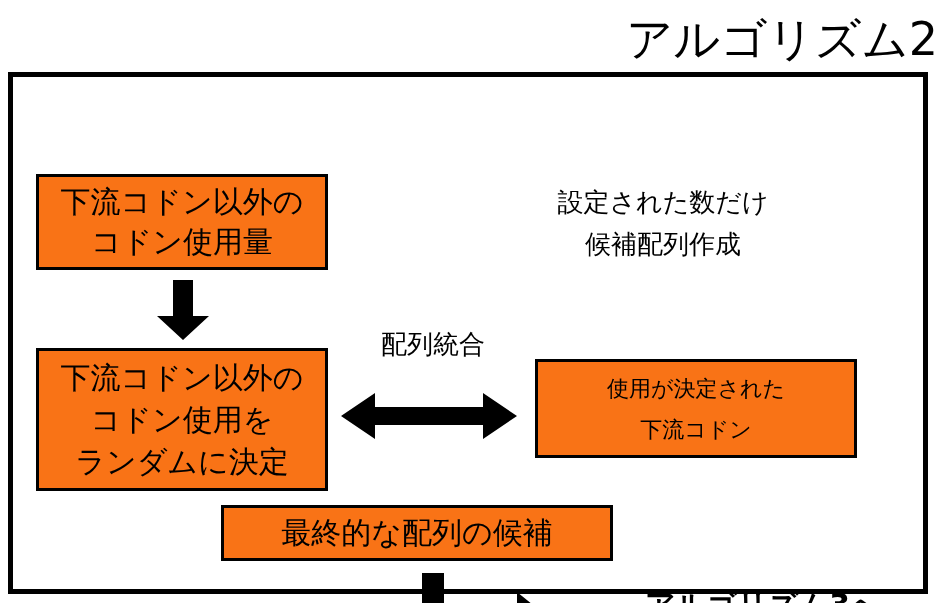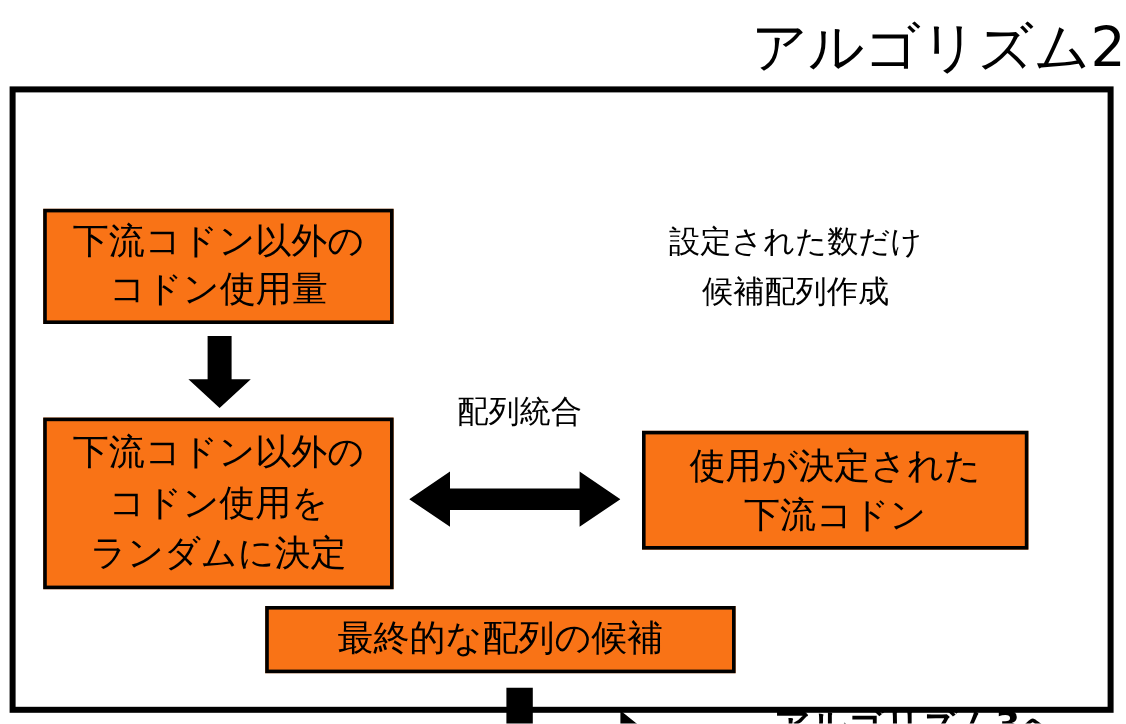--- a/index.html
+++ b/index.html
@@ -79,21 +79,21 @@
     height: 143px;
     font-size: 30px;
     line-height: 42px;
   }
 
   .box-decided-codon {
     left: 522px;
     top: 282px;
     width: 322px;
     height: 99px;
-    font-size: 30px;
+    font-size: 22px;
     line-height: 41px;
   }
 
   .box-final-candidate {
     left: 208px;
     top: 428px;
     width: 392px;
     height: 56px;
     font-size: 30px;
     line-height: 40px;

